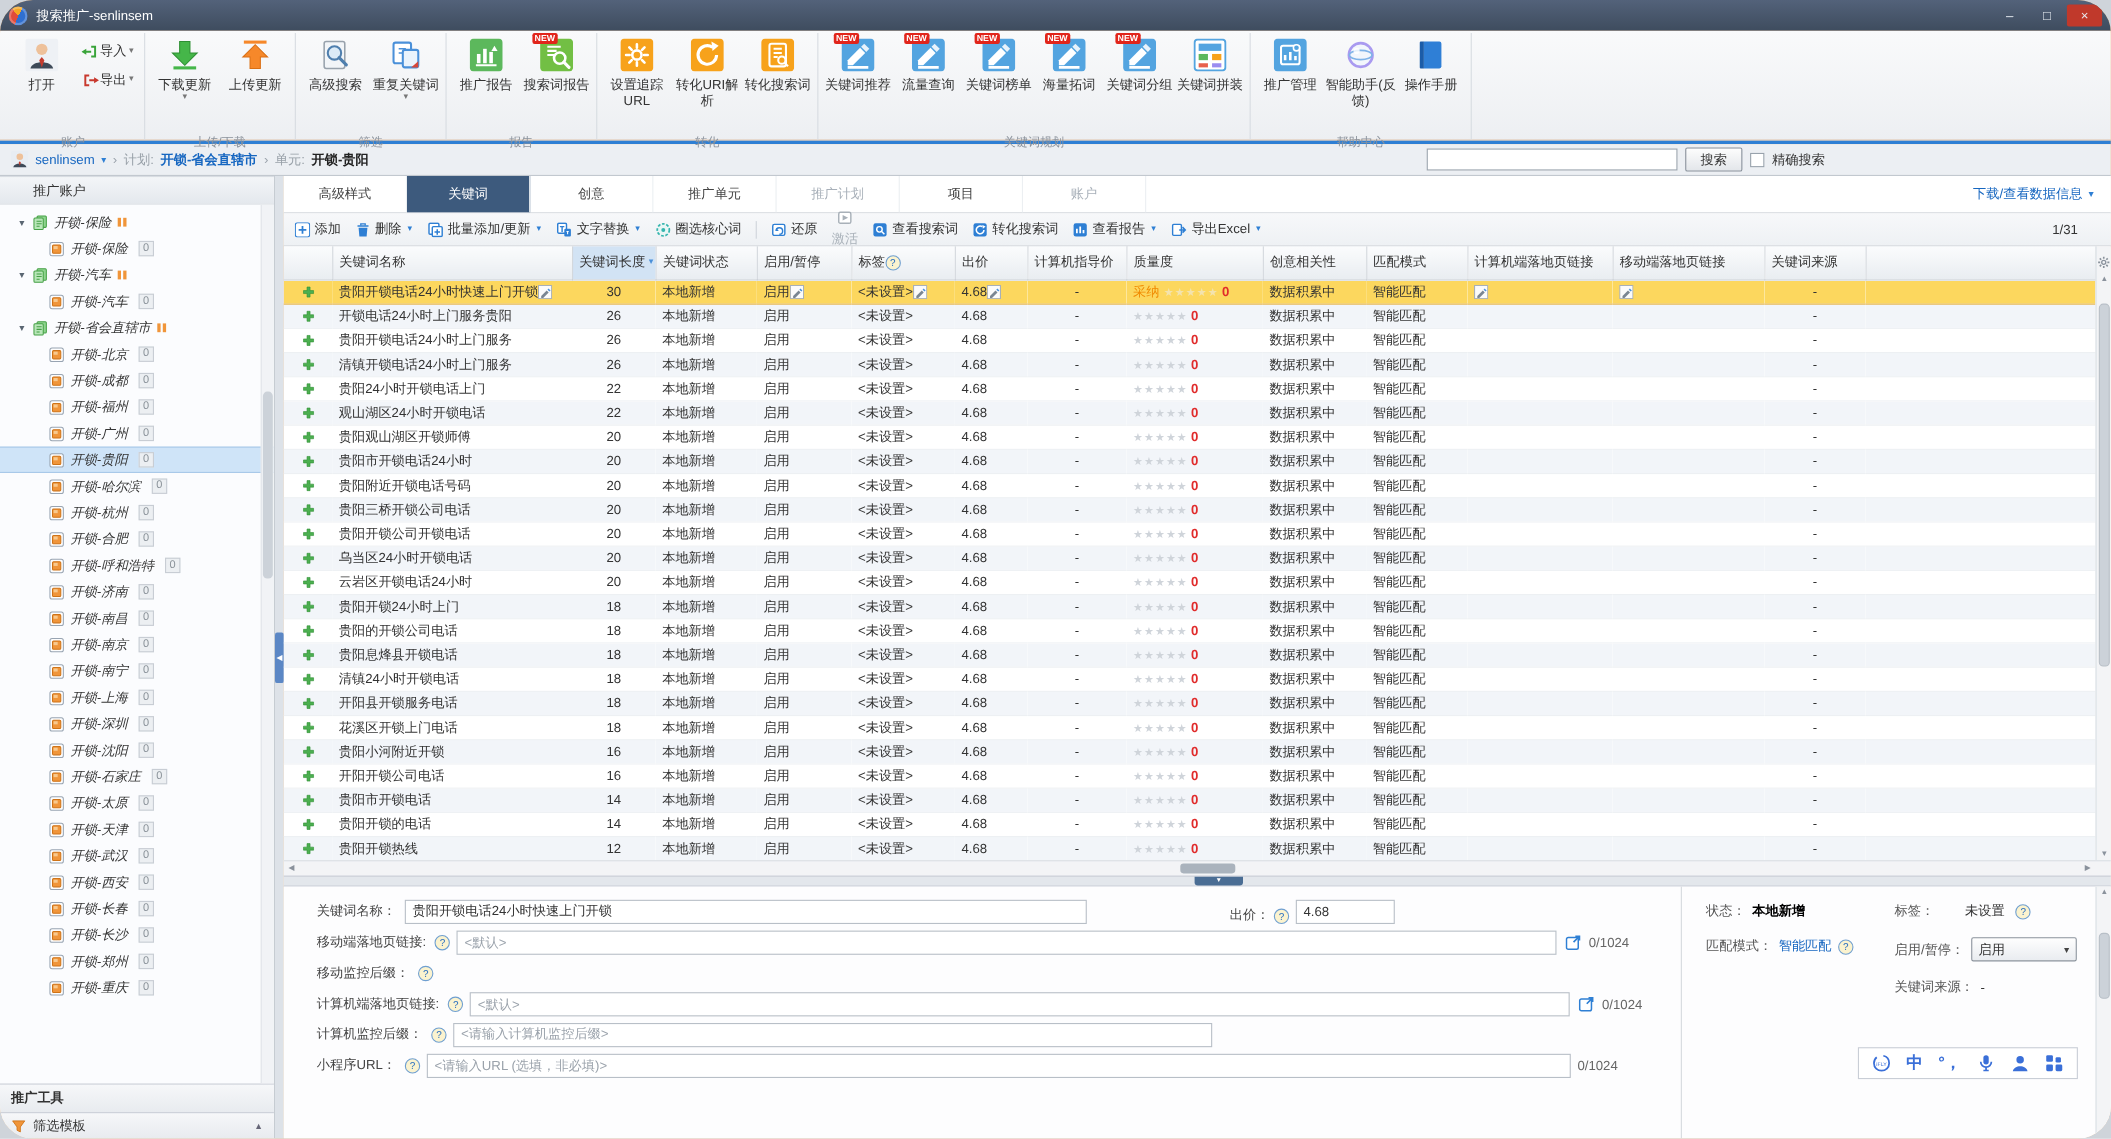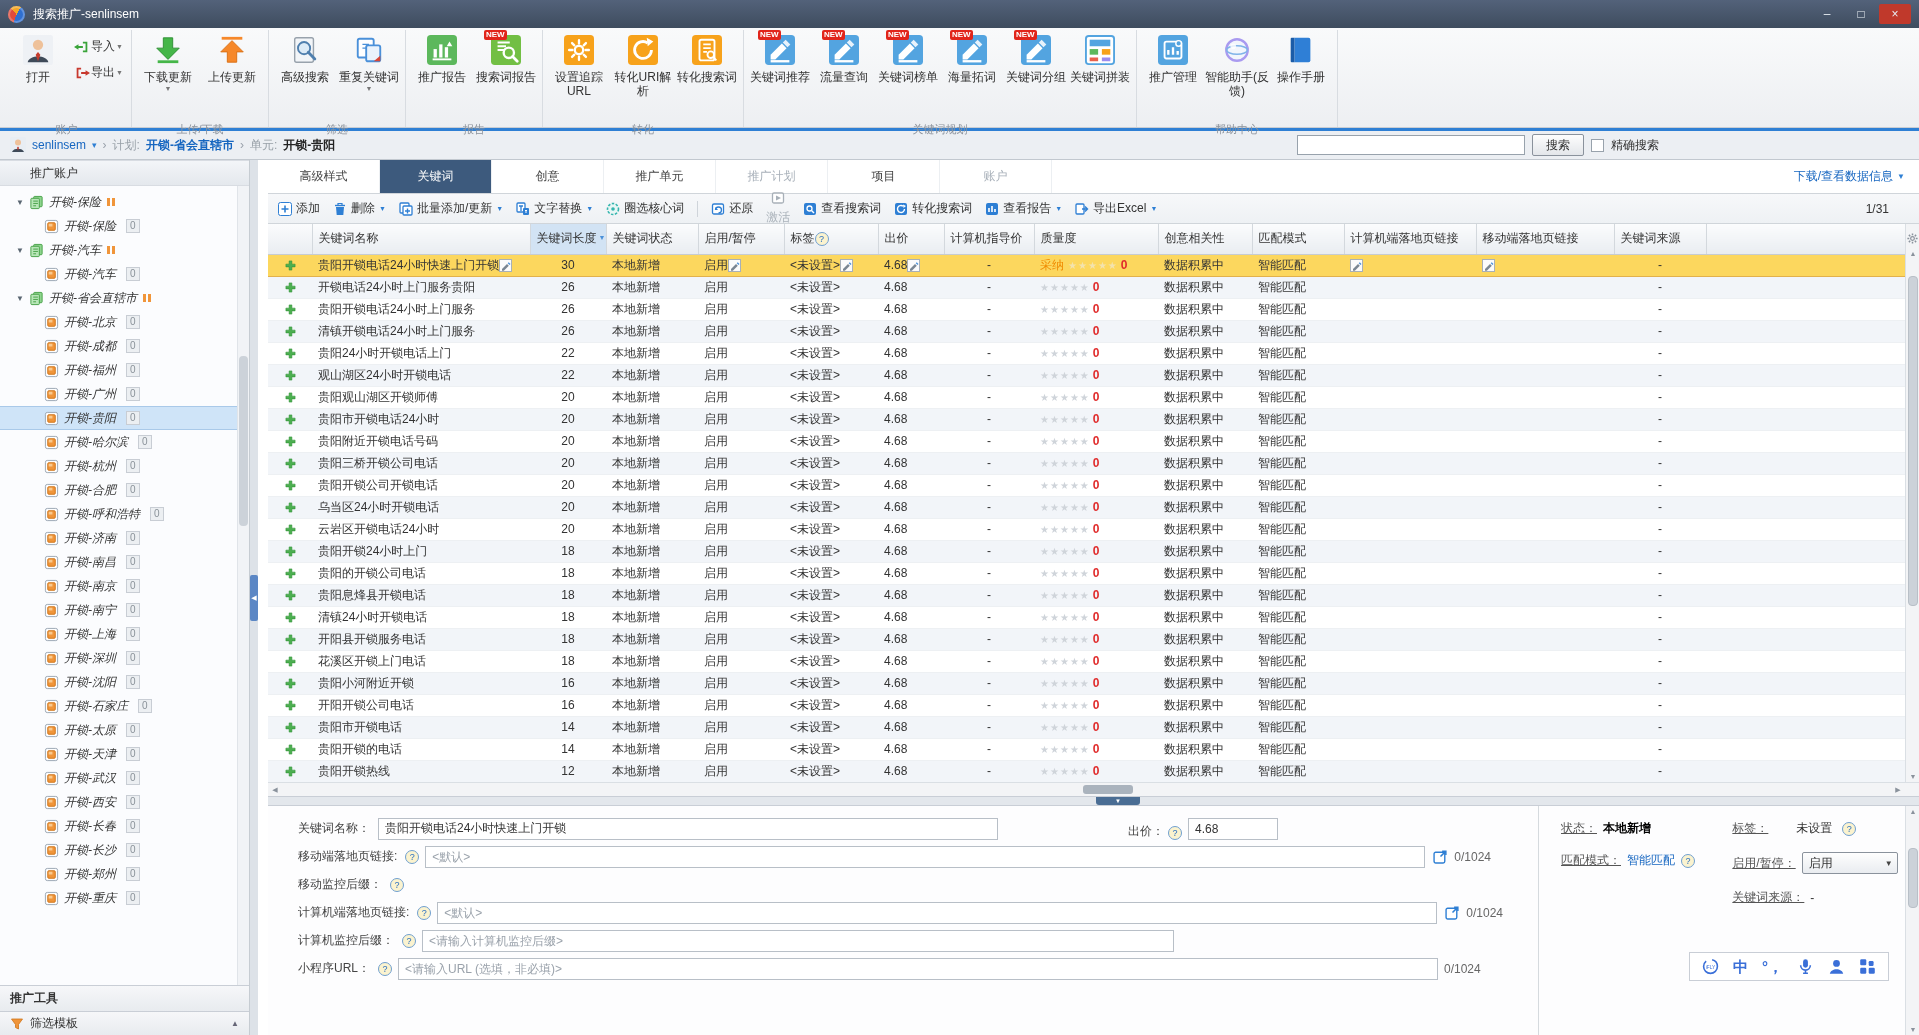--- a/index.html
+++ b/index.html
@@ -1,17 +1,17 @@
 <!DOCTYPE html>
 <html><head>
 <meta charset="utf-8">
 <style>
   html,body{margin:0;padding:0;overflow:hidden;background:#cfd4da;}
   *{box-sizing:border-box;}
-  .app{position:relative;width:1919px;height:1035px;font-family:"Liberation Sans","DejaVu Sans",sans-serif;font-size:12px;color:#333;background:#fdba74;overflow:hidden;
+  .app{position:relative;width:1919px;height:1035px;font-family:"Liberation Sans","DejaVu Sans",sans-serif;font-size:12px;color:#333;background:#fdba74;overflow:hidden;border-radius:30px;
     --accent:#2e7fd4;--selected-row:#fcd75e;--active-tab:#3d5a7d;--titlebar:#3e4c5e;--paused-orange:#f0953a;--alert-red:#e02b2b;--link-blue:#1666c0;}
   .ic{display:inline-block;vertical-align:middle;line-height:0;}
   .ic svg,.jsic svg{width:100%;height:100%;display:block;}
   .jsic{display:inline-block;line-height:0;}
   
   .titlebar{height:28px;background:linear-gradient(#53627a,var(--titlebar));display:flex;align-items:center;padding:0 8px;color:#fff;}
   .logo{width:17px;height:17px;border-radius:50%;background:conic-gradient(from 200deg,#e14b3b 0 120deg,#f5a623 120deg 190deg,#2f6fd0 190deg 360deg);margin-right:8px;box-shadow:inset 0 0 0 2px rgba(255,255,255,.25);}
   .wtitle{font-size:12px;}
   .winctl{margin-left:auto;display:flex;gap:2px;}
   .winbtn{width:32px;height:20px;display:flex;align-items:center;justify-content:center;color:#e8edf3;font-size:12px;border-radius:2px;}
@@ -61,21 +61,21 @@
   .sbscroll{position:absolute;right:0;top:0;bottom:0;width:12px;background:#f1f3f6;border-left:1px solid #e0e4e9;}
   .sbthumb{position:absolute;left:1px;top:170px;width:9px;height:170px;background:#ccd2d9;border-radius:4px;}
   .sbfoot1,.sbfoot2{border-top:1px solid #c9ced6;background:linear-gradient(#f6f7f9,#e8ebef);display:flex;align-items:center;padding:0 10px;color:#333;}
   .sbfoot1{height:26px;font-weight:bold;}
   .sbfoot2{height:24px;gap:6px;}
   .sbfoot2 .up{margin-left:auto;font-size:8px;color:#667;}
   .sbfunnel{width:14px;height:14px;}
   .vsplit{width:8px;background:#dde2e8;position:relative;}
   .vhandle{position:absolute;top:415px;left:0;width:8px;height:46px;background:#5b87c5;color:#fff;border-radius:2px;font-size:7px;display:flex;align-items:center;justify-content:center;}
   
-  .content{flex:1;display:flex;flex-direction:column;background:#fff;position:relative;min-width:0;padding-left:10px;}
+  .content{flex:1;display:flex;flex-direction:column;background:#fff;position:relative;min-width:0;}
   .tabbar{height:34px;display:flex;align-items:stretch;border-bottom:1px solid #d0d5da;background:#fff;}
   .tabs{display:flex;}
   .tab{width:112px;display:flex;align-items:center;justify-content:center;color:#444;border-right:1px solid #eceff2;cursor:pointer;}
   .tab.active{background:var(--active-tab);color:#fff;}
   .tab.dim{color:#a8b0b9;}
   .toplink{margin-left:auto;display:flex;align-items:center;gap:4px;color:var(--link-blue);padding-right:14px;cursor:pointer;}
   .toplink .dd{font-size:8px;color:var(--accent);}
   .actionbar{height:30px;display:flex;align-items:center;background:linear-gradient(#f7f8fa,#eef1f4);border-bottom:1px solid #d0d5da;padding:0 10px;gap:13px;}
   .act{display:flex;align-items:center;gap:4px;color:#333;cursor:pointer;white-space:nowrap;}
   .act.disabled{color:#aab2ba;flex-direction:column;}
@@ -114,21 +114,21 @@
   .fin::placeholder{color:#9aa2ab;}
   .help{width:14px;height:14px;border-radius:50%;border:1px solid #6f9fd0;background:#fbf3cf;color:#2a6fc0;font-size:9px;line-height:12px;text-align:center;display:inline-block;margin:0 6px 0 0;flex:none;}
   .cnt{color:#666;margin-left:6px;white-space:nowrap;}
   .extl{width:15px;height:15px;margin-left:8px;flex:none;}
   .bidwrap{display:flex;align-items:flex-end;margin-left:130px;}
   .panel{flex:1;border-left:1px solid #d5dade;padding:14px 0 0 22px;position:relative;}
   .pcol{display:inline-block;vertical-align:top;}
   .pc1{width:168px;}
   .pc2{width:175px;}
   .prow{display:flex;align-items:center;margin-bottom:15px;white-space:nowrap;}
-  .plab{color:#555;margin-right:6px;text-decoration:underline;}
+  .plab{color:#555;margin-right:6px;}
   .pstatus{color:#000;font-weight:bold;}
   .pblue{color:var(--link-blue);text-decoration:none;margin-right:6px;}
   .pselect{width:96px;height:22px;border:1px solid #8a929c;background:linear-gradient(#fefefe,#e9ecf0);display:flex;align-items:center;padding-left:6px;border-radius:2px;position:relative;}
   .selcaret{position:absolute;right:4px;font-size:8px;color:#444;}
   .ime{position:absolute;right:30px;top:146px;border:1px solid #c9ced6;background:#fff;padding:5px 12px;display:flex;gap:14px;align-items:center;color:#3a6fd8;}
   .ime .jsic{width:17px;height:17px;}
   .imeglyph{font-size:15px;color:#3a6fd8;line-height:17px;font-weight:bold;}
   .fscroll{position:absolute;right:0;top:0;bottom:0;width:14px;background:#f3f4f6;border-left:1px solid #dadfe4;}
   .fthumb{position:absolute;left:2px;top:42px;width:10px;height:60px;background:#ccd2d9;border-radius:4px;border:1px solid #b8bfc7;}
 </style>
@@ -1534,21 +1534,21 @@
                 <svg viewBox="0 0 14 14">
                   <rect x="1" y="3" width="10" height="10" rx="1.5" fill="#fff" stroke="#2e7fd4" stroke-width="1.3"></rect>
                   <path d="M7 7l5-5M8.5 2H12v3.5" fill="none" stroke="#2e7fd4" stroke-width="1.4"></path>
                 </svg>
               </span>
             <span class="cnt">0/1024</span>
           </div>
           <div class="frow">
             <span class="flabel">计算机监控后缀：</span>
             <span class="help">?</span>
-            <input class="fin" style="width: 752px;" placeholder="&lt;请输入计算机监控后缀&gt;">
+            <input class="fin" style="width: 690px; font-family: Liberation Mono, monospace;" placeholder="&lt;请输入计算机监控后缀&gt;">
           </div>
           <div class="frow">
             <span class="flabel">小程序URL：</span>
             <span class="help">?</span>
             <input class="fin" style="width: 1040px;" placeholder="&lt;请输入URL (选填，非必填)&gt;">
             <span class="cnt">0/1024</span>
           </div>
         </div>
 
         <div class="panel">

